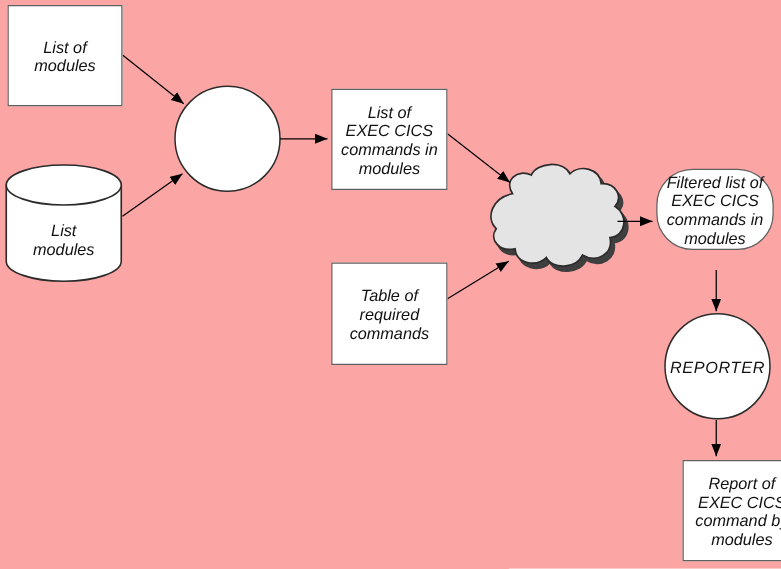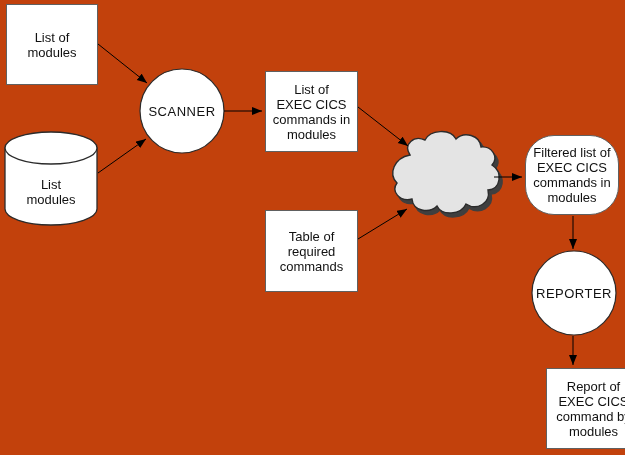--- a/index.html
+++ b/index.html
@@ -1,22 +1,23 @@
 <!DOCTYPE html>
 <html><head>
 <meta charset="utf-8">
 <style>
   html, body { margin: 0; padding: 0; background: #fff; }
   .canvas {
     position: relative;
     width: 625px;
     height: 455px;
-    background: #c2410c;
+    background: #fca5a5;
     overflow: hidden;
     font-family: "Liberation Sans", sans-serif;
+    font-style: italic;
   }
   .shapes-layer { position: absolute; left: 0; top: 0; }
   .label {
     position: absolute;
     display: flex;
     align-items: center;
     justify-content: center;
     text-align: center;
     font-size: 13px;
     line-height: 15px;
@@ -77,31 +78,30 @@
 
   <div class="label box" style="left:265px; top:71px; width:93px; height:81px;">List of
 EXEC CICS
 commands in
 modules</div>
 
   <div class="label box" style="left:265px; top:199px; width:93px; height:82px;margin-top:11px;">Table of
 required
 commands</div>
 
-  <div class="label box" style="left:525px; top:135px; width:94px; height:80px;border-radius:29px;">Filtered list of
+  <div class="label box" style="left:525px; top:135px; width:94px; height:65px;border-radius:29px;">Filtered list of
 EXEC CICS
 commands in
 modules</div>
 
   <div class="label box" style="left:546px; top:368px; width:95px; height:81px;">Report of
 EXEC CICS
 command by
 modules</div>
 
   <div class="label" style="left:4px; top:168px; width:94px; height:48px;">List
 modules</div>
 
-  <div class="label proc-label" style="left:140px; top:96px; width:84px; height:30px;">SCANNER</div>
 
 
   <div class="label proc-label" style="left:532px; top:278px; width:84px; height:30px;">REPORTER</div>
 
 </div>
 
 </body></html>

